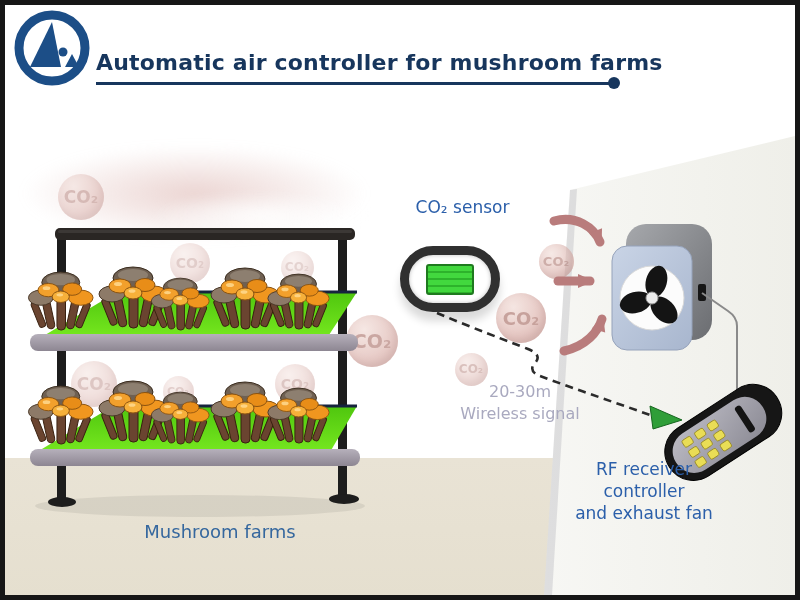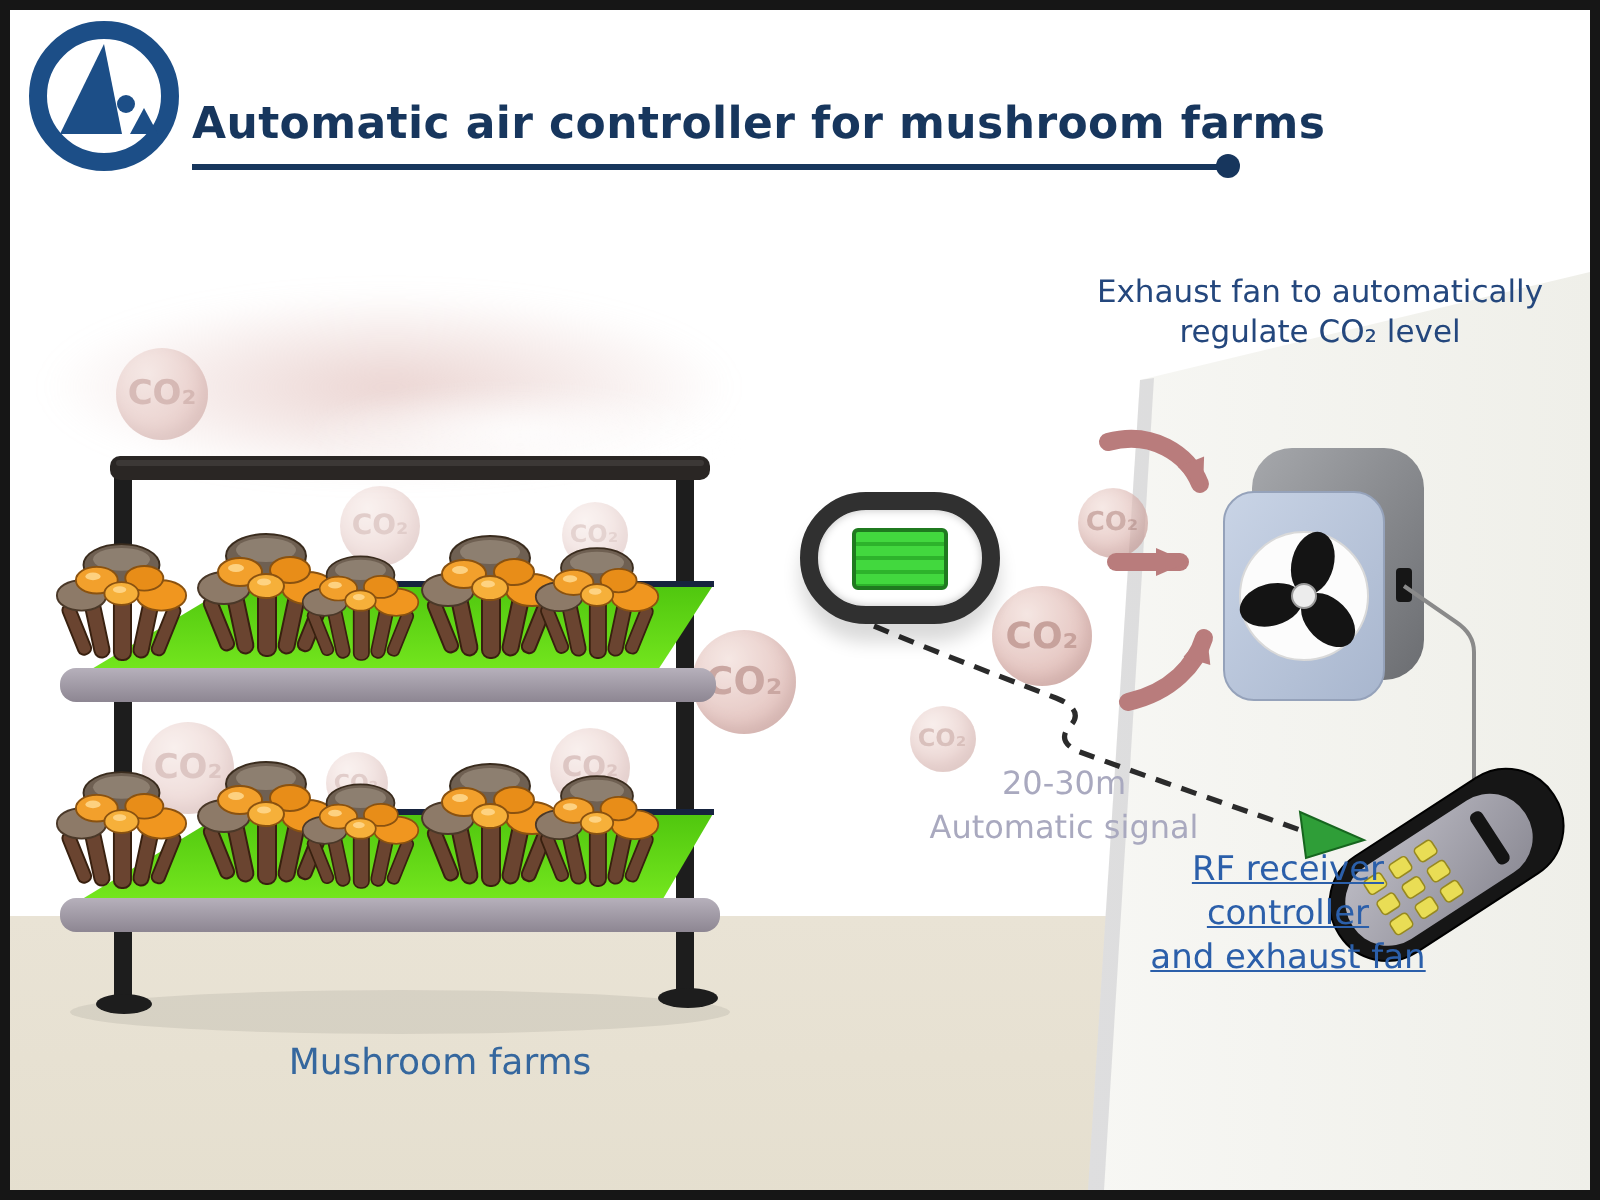--- a/index.html
+++ b/index.html
@@ -46,22 +46,22 @@
   .sensor-screen{width:44px;height:27px;border:2px solid #1f7a1f;border-radius:3px;
           background:repeating-linear-gradient(var(--screen_green) 0 5px, #2db32b 5px 7px);}
   .fan-svg{position:absolute;left:596px;top:210px;z-index:6;}
   .front-svg{position:absolute;left:0;top:0;z-index:7;}
   .receiver-svg{position:absolute;left:645px;top:372px;z-index:8;}
 
   
   .lbl{position:absolute;text-align:center;z-index:10;}
   .lbl-exhaust{left:528px;top:136px;width:264px;font-size:15.5px;line-height:20px;color:var(--exhaust_blue);}
   .lbl-sensor{left:375px;top:197px;width:175px;font-size:17px;line-height:21px;font-weight:500;color:var(--label_blue);}
-  .lbl-wireless{left:448px;top:381px;width:168px;font-size:16px;line-height:22px;color:var(--wireless_gray);}
-  .lbl-receiver{left:560px;top:424px;width:168px;font-size:17px;line-height:22px;color:var(--label_blue);text-decoration:underline;}
+  .lbl-wireless{left:436px;top:381px;width:168px;font-size:16px;line-height:22px;color:var(--wireless_gray);}
+  .lbl-receiver{left:560px;top:458px;width:168px;font-size:17px;line-height:22px;color:var(--label_blue);}
   .lbl-mushroom{left:120px;top:521px;width:200px;font-size:18px;color:var(--muted_blue);}
 </style>
 </head>
 <body>
 
 <div class="stage">
   <div class="frame"></div>
 
   <div class="backwall"></div>
   <div class="floor"></div>
@@ -226,29 +226,26 @@
   <svg class="logo" width="80" height="80">
     <circle cx="40" cy="40" r="33" fill="#ffffff" stroke="#1c4e87" stroke-width="9"></circle>
     <polygon points="40,14 18,59 49,59" fill="#1c4e87"></polygon>
     <circle cx="51" cy="44" r="4.5" fill="#1c4e87"></circle>
     <polygon points="53,59 60,46 67,59" fill="#1c4e87"></polygon>
   </svg>
   <div class="title">Automatic air controller for mushroom farms</div>
   <div class="title-rule"></div>
   <div class="title-dot"></div>
 
-  <div class="lbl lbl-exhaust">
-    <div>Exhaust fan to automatically</div>
-    <div>regulate CO₂ level</div>
-  </div>
   <div class="lbl lbl-sensor">
+    <div>CO₂ sensor</div>
   </div>
   <div class="lbl lbl-wireless">
     <div>20-30m</div>
-    <div>Automatic signal</div>
+    <div>Wireless signal</div>
   </div>
   <div class="lbl lbl-receiver">
     <div>RF receiver</div>
     <div>controller</div>
     <div>and exhaust fan</div>
   </div>
   <div class="lbl lbl-mushroom">Mushroom farms</div>
 </div>
 
 </body></html>

